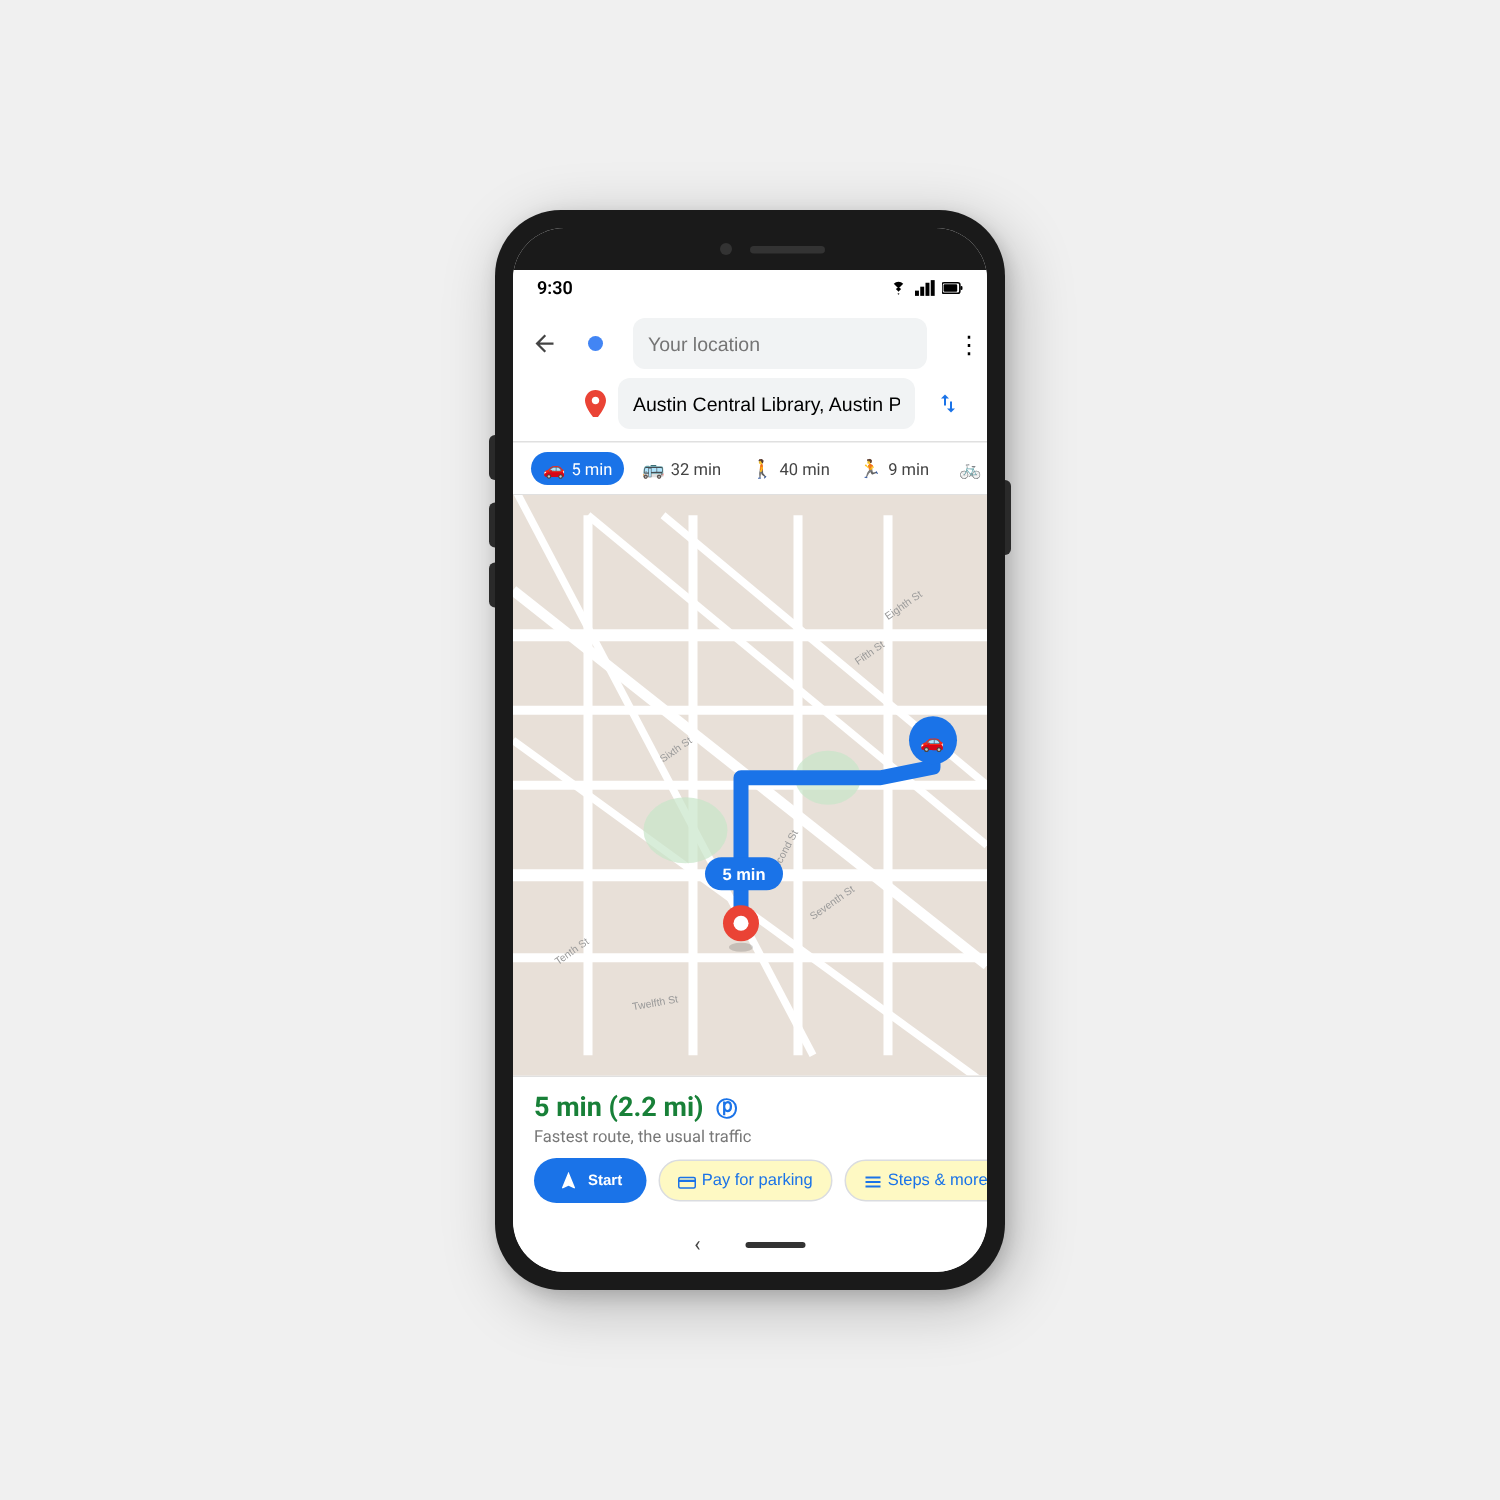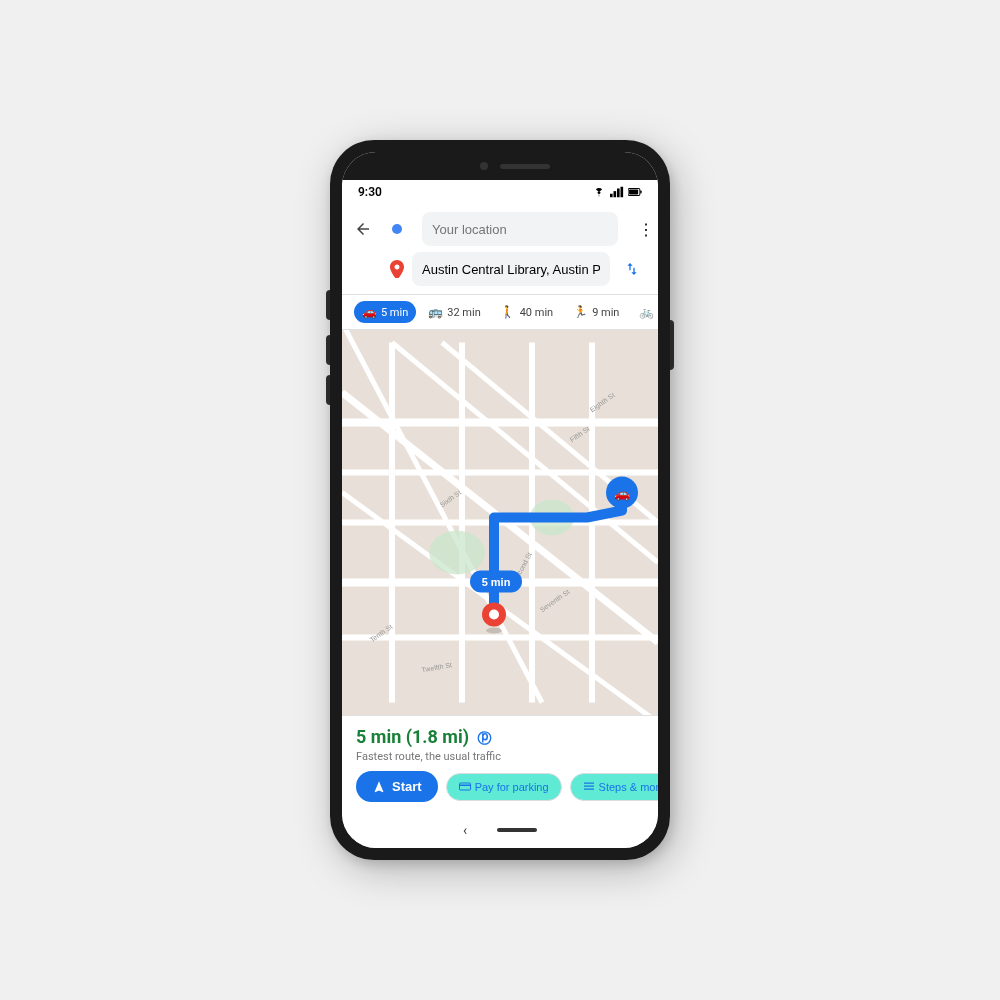--- a/index.html
+++ b/index.html
@@ -244,38 +244,38 @@
       display: flex;
       gap: 8px;
       align-items: center;
     }
     .btn-start {
       background: #1a73e8;
       color: #fff;
       border: none;
       border-radius: 20px;
       padding: 8px 16px;
-      font-size: 13px;
+      font-size: 10px;
       font-weight: 600;
       cursor: pointer;
       display: flex;
       align-items: center;
       gap: 6px;
     }
     .btn-outline {
-      background: #5eead4;
+      background: #fef9c3;
       color: #1a73e8;
       border: 1.5px solid #dadce0;
       border-radius: 20px;
       padding: 7px 12px;
       font-size: 11px;
       font-weight: 500;
       cursor: pointer;
       display: flex;
-      align-items: flex-start;
+      align-items: flex-end;
       gap: 4px;
       white-space: nowrap;
     }
 
     
     .phone-bottom-bar {
       background: #fff;
       height: 36px;
       display: flex;
       align-items: center;
@@ -468,21 +468,21 @@
         <circle cx="152" cy="272" r="12" fill="#ea4335"></circle>
         <circle cx="152" cy="272" r="5" fill="#fff"></circle>
 
         <ellipse cx="152" cy="288" rx="8" ry="3" fill="rgba(0,0,0,0.15)"></ellipse>
       </svg>
     </div>
 
     <div class="bottom-panel">
       <div class="route-info">
         <div class="route-time">
-          <span>5 min (1.8 mi)</span>
+          <span>5 min (2.2 mi)</span>
           <span class="parking-icon"> ⓟ</span>
         </div>
         <div class="route-desc">Fastest route, the usual traffic</div>
       </div>
       <div class="action-buttons">
         <button class="btn-start">
           <svg width="14" height="14" viewBox="0 0 24 24" fill="white">
             <path d="M12 2L4.5 20.29l.71.71L12 18l6.79 3 .71-.71z"></path>
           </svg>
           <span>Start</span>

